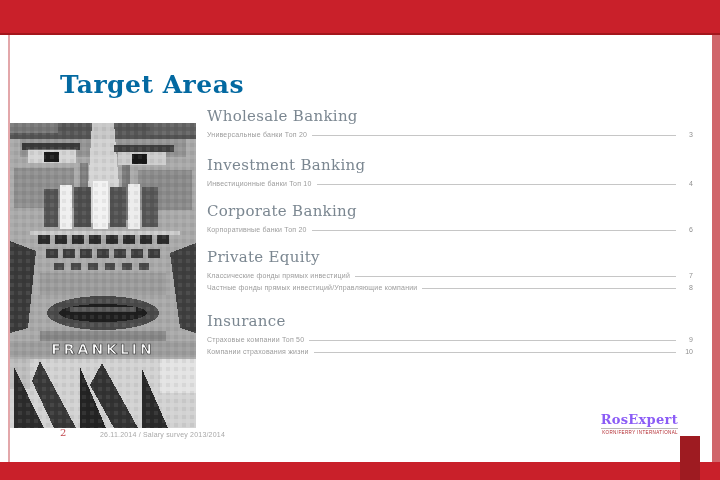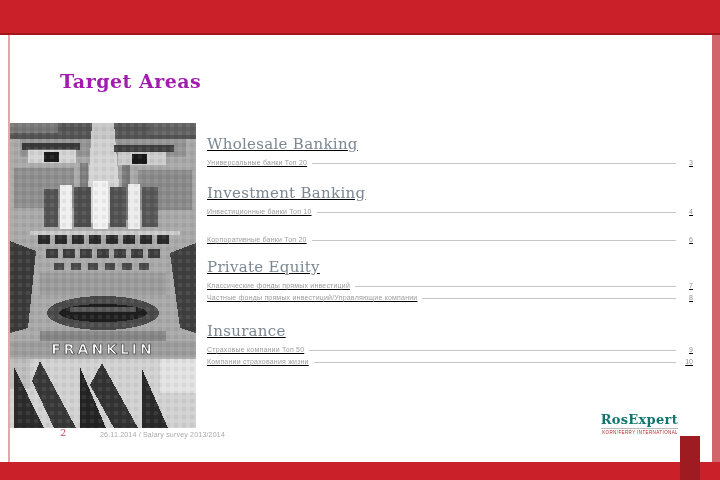--- a/index.html
+++ b/index.html
@@ -19,28 +19,28 @@
   .edge-left {
     position:absolute; left:8px; top:35px; width:2px; height:427px;
     background:#e3a7aa; z-index:1;
   }
   .edge-right {
     position:absolute; right:0; top:35px; width:8px; height:427px;
     background:#d0666b; z-index:1;
   }
   .page-title {
     position:absolute; left:60px; top:70px;
-    font-family:"DejaVu Serif", serif; font-size:19px; font-weight:600;
-    letter-spacing:.5px; color:#a21caf;
+    font-family:"DejaVu Serif", serif; font-size:25px; font-weight:600;
+    letter-spacing:.5px; color:#0369a1;
   }
   .artwork {
     position:absolute; left:10px; top:123px; width:186px; height:305px;
   }
   .toc {
-    position:absolute; left:207px; top:136px; width:486px;text-decoration:underline;
+    position:absolute; left:207px; top:108px; width:486px;
   }
   .toc-entry { margin-bottom:16px; }
   .toc-entry:nth-child(1){ margin-bottom:19px; }
   .toc-entry:nth-child(4){ margin-bottom:22px; }
   .toc-entry:nth-child(5){ margin-bottom:4px;margin-top:11px; }
   .toc-heading {
     font-family:"DejaVu Serif", serif; font-size:15px; line-height:16px;
     color:#7b8791; letter-spacing:.3px; margin-bottom:2px;
   }
   .toc-row { display:flex; align-items:flex-end; height:12px; font-size:7px; }
@@ -51,21 +51,21 @@
     position:absolute; left:60px; top:427px;
     font-family:"DejaVu Serif", serif; font-size:10px; color:#c24a50;
   }
   .footer-note {
     position:absolute; left:100px; top:431px;
     font-size:7px; color:#a8a8a8; letter-spacing:.2px;
   }
   .logo { position:absolute; right:42px; top:413px; text-align:right; z-index:3; }
   .logo-name {
     font-family:"DejaVu Serif", serif; font-size:13px; font-weight:bold;
-    color:#0f766e; letter-spacing:.3px; line-height:14px;
+    color:#8b5cf6; letter-spacing:.3px; line-height:14px;
   }
   .logo-tagline {
     margin-top:1px; border-top:1px solid #b9b9b9; padding-top:1px;
     font-size:4.5px; color:#b2272d; letter-spacing:.4px; text-transform:uppercase;
   }
   .logo-accent {
     position:absolute; right:20px; top:436px; width:20px; height:44px;
     background:#9e1b21; z-index:3;
   }
 </style>
@@ -166,20 +166,21 @@
       </div>
       <div class="toc-entry">
         <div class="toc-heading">Investment Banking</div>
         <div class="toc-row">
           <span class="toc-label">Инвестиционные банки Топ 10</span>
           <span class="leader"></span>
           <span class="toc-page">4</span>
         </div>
       </div>
       <div class="toc-entry">
+        <div class="toc-heading">Corporate Banking</div>
         <div class="toc-row">
           <span class="toc-label">Корпоративные банки Топ 20</span>
           <span class="leader"></span>
           <span class="toc-page">6</span>
         </div>
       </div>
       <div class="toc-entry">
         <div class="toc-heading">Private Equity</div>
         <div class="toc-row">
           <span class="toc-label">Классические фонды прямых инвестиций</span>

